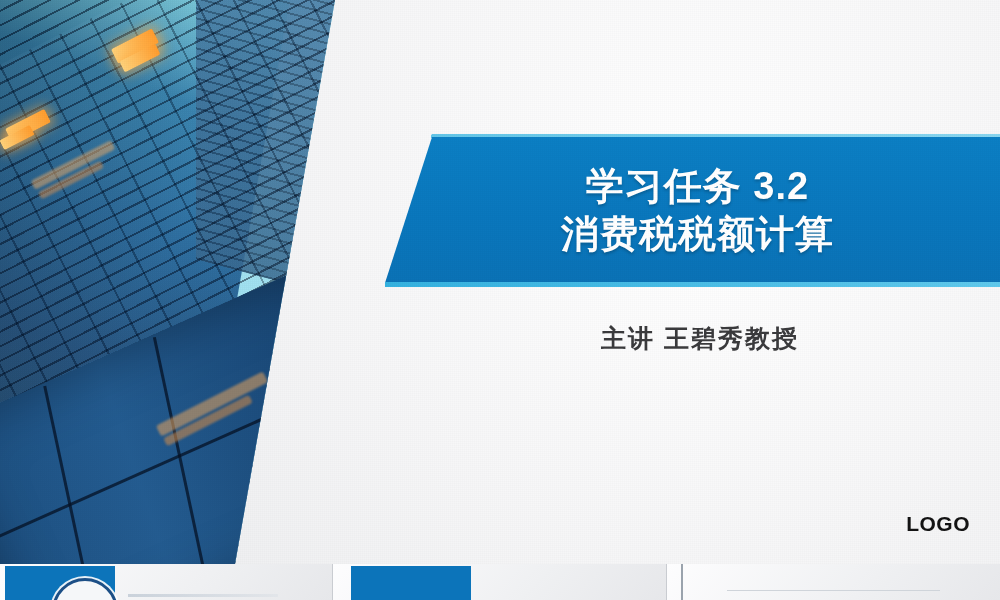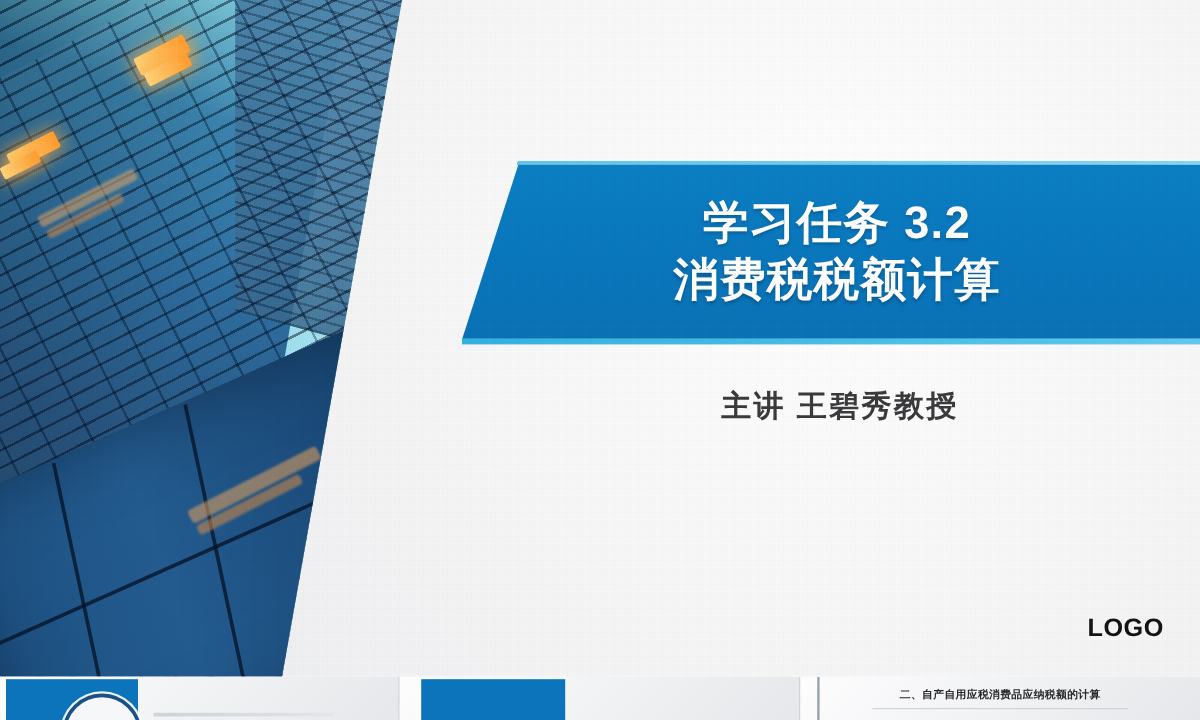--- a/index.html
+++ b/index.html
@@ -221,16 +221,15 @@
     <div class="thumb-ring"></div>
     <div class="thumb-faintline"></div>
   </div>
 
   <div class="thumb t2">
     <div class="thumb-blue2"></div>
   </div>
 
   <div class="thumb t3">
     <div class="thumb-sep"></div>
-    <div class="thumb-title">二、自产自用应税消费品应纳税额的计算</div>
     <div class="thumb-underline"></div>
   </div>
 </div>
 
 </body></html>

